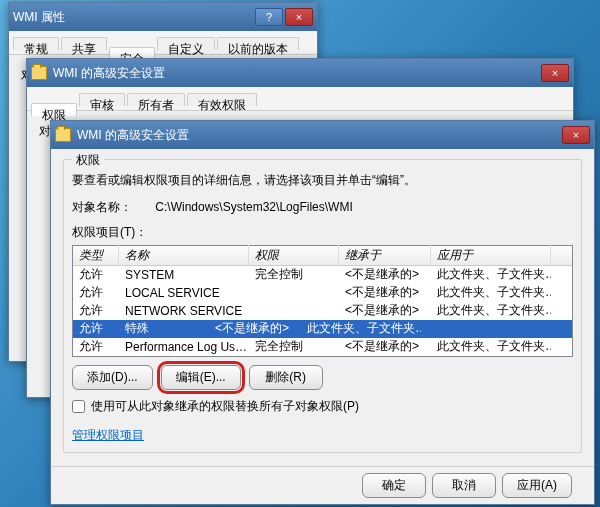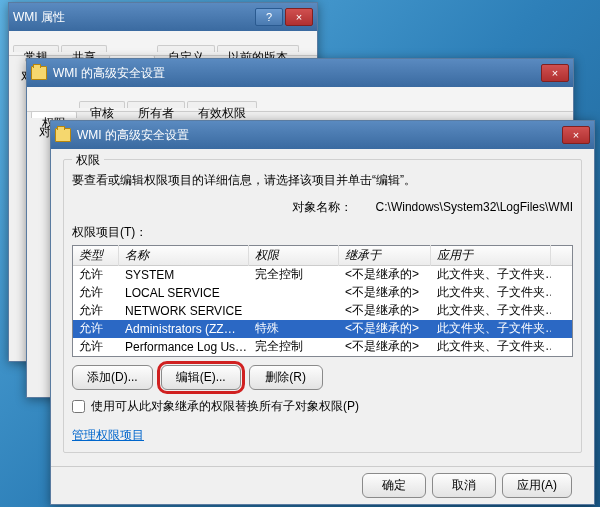--- a/index.html
+++ b/index.html
@@ -47,21 +47,21 @@
     color: #fff;
     display: inline-flex; align-items: center; justify-content: center;
     font-size: 11px; margin-left: 2px; border-radius: 2px;
   }
   .winbtn.close { background: linear-gradient(to bottom, #d05050, #b03030); border-color:#802020;}
   .tabs {
     background: #f4f4f4;
     border-bottom: 1px solid #ccc;
     display: flex;
     height: 24px;
-    padding: 12px 4px;
+    padding: 4px 4px;
   }
   .tab {
     padding: 3px 10px;
     border: 1px solid #ccc;
     border-bottom: none;
     background: #f0f0f0;
     margin-right: 2px;
     margin-top: 2px;
     font-size: 12px;
     border-radius: 2px 2px 0 0;
@@ -74,21 +74,21 @@
     padding: 6px 8px 8px 8px;
     margin: 2px 0;
     border-radius: 2px;
     position: relative;
   }
   .groupbox-title {
     position: absolute; top: -8px; left: 8px;
     background: #f0f0f0; padding: 0 4px; font-size: 12px;
   }
   .instruct { margin: 6px 0 10px 0; color:#000; }
-  .obj-row { margin: 6px 0; text-align: right; }
+  .obj-row { margin: 6px 0; }
   .perm-label { margin: 8px 0 4px 0; }
   .list {
     background: #fff; border: 1px solid #828790;
     font-size: 12px;
   }
   .list-header {
     display: flex; background: linear-gradient(to bottom,#fdfdfd,#ececec);
     border-bottom: 1px solid #ccc; height: 20px; align-items: center; font-style: italic;
   }
   .list-header div { padding: 2px 6px; border-right: 1px solid #ddd; }
@@ -203,21 +203,20 @@
             </div>
             <div class="list-row">
               <div class="col-type">允许</div>
               <div class="col-name">NETWORK SERVICE</div>
               <div class="col-perm"></div>
               <div class="col-inh">&lt;不是继承的&gt;</div>
               <div class="col-app">此文件夹、子文件夹…</div>
             </div>
             <div class="list-row selected">
               <div class="col-type">允许</div>
-              <div class="col-name">Administrators (ZZ…</div>
               <div class="col-perm">特殊</div>
               <div class="col-inh">&lt;不是继承的&gt;</div>
               <div class="col-app">此文件夹、子文件夹…</div>
             </div>
             <div class="list-row">
               <div class="col-type">允许</div>
               <div class="col-name">Performance Log Us…</div>
               <div class="col-perm">完全控制</div>
               <div class="col-inh">&lt;不是继承的&gt;</div>
               <div class="col-app">此文件夹、子文件夹…</div>

